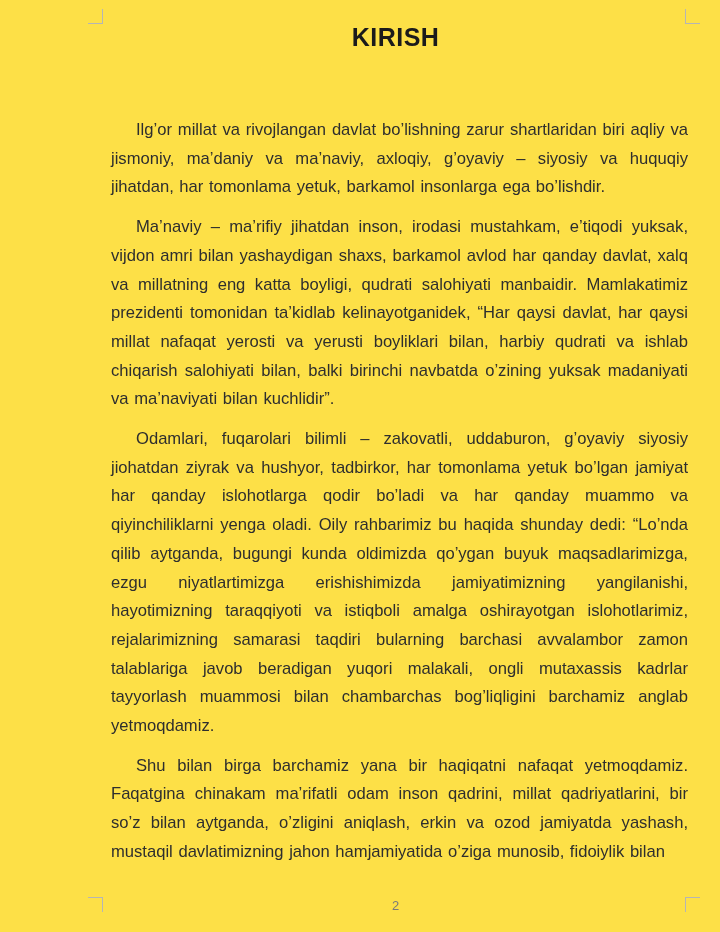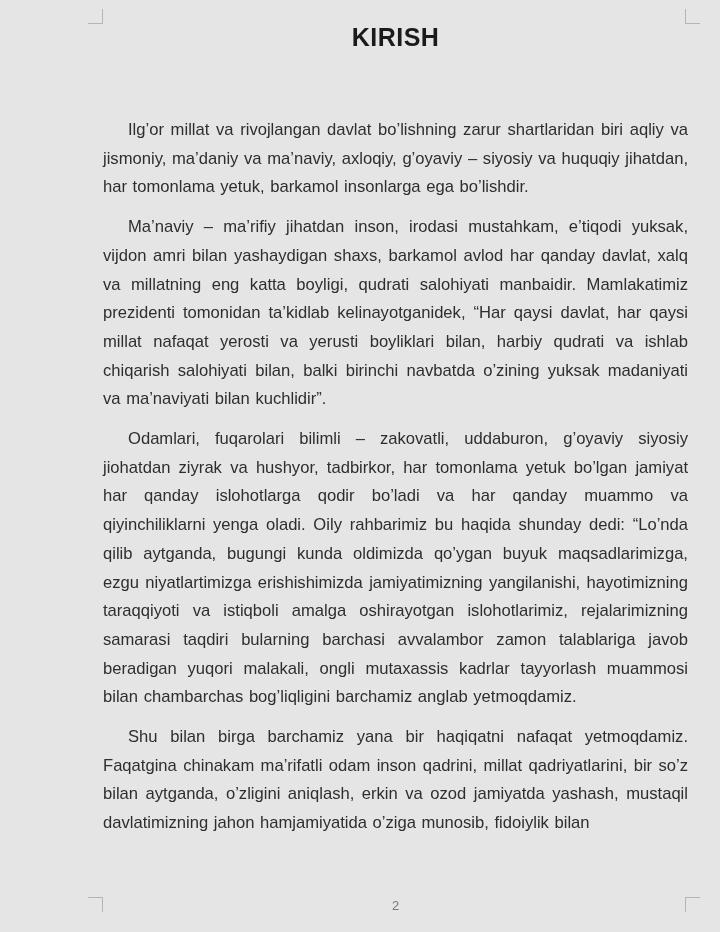--- a/index.html
+++ b/index.html
@@ -7,21 +7,21 @@
   body {
     width: 720px;
     height: 932px;
     background: #ffffff;
     font-family: "Liberation Sans", sans-serif;
   }
   .page {
     position: relative;
     width: 720px;
     height: 932px;
-    background: #e5e5e5;
+    background: #fde047;
     overflow: hidden;
     color: #2e2e2e;
   }
   
   .mark {
     position: absolute;
     width: 15px;
     height: 15px;
   }
   .mark.tl { left: 88px;  top: 9px;   border-right: 1px solid #b5b5b5; border-bottom: 1px solid #b5b5b5; }
@@ -41,21 +41,21 @@
     letter-spacing: 0.5px;
     color: #1b1b1b;
   }
   .content {
     position: absolute;
     top: 116px;
     left: 103px;
     width: 585px;
   }
   .content p {
-    margin: 0 0 11px 0;
+    margin: 0 0 11px 8px;
     font-size: 16.6px;
     line-height: 28.7px;
     text-align: justify;
     text-indent: 25px;
     color: #2e2e2e;
     word-spacing: 1px;
   }
   .page-number {
     position: absolute;
     top: 898px;

